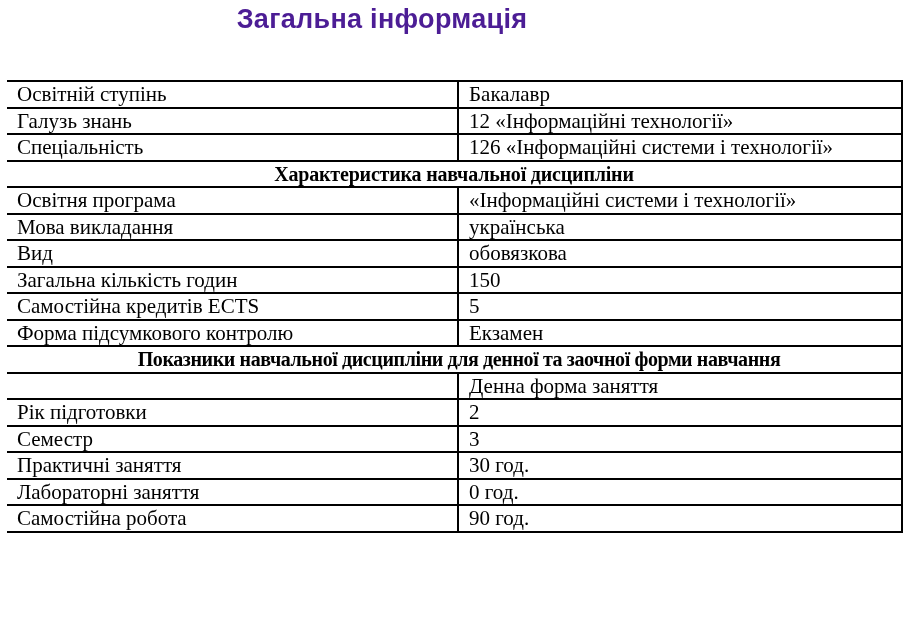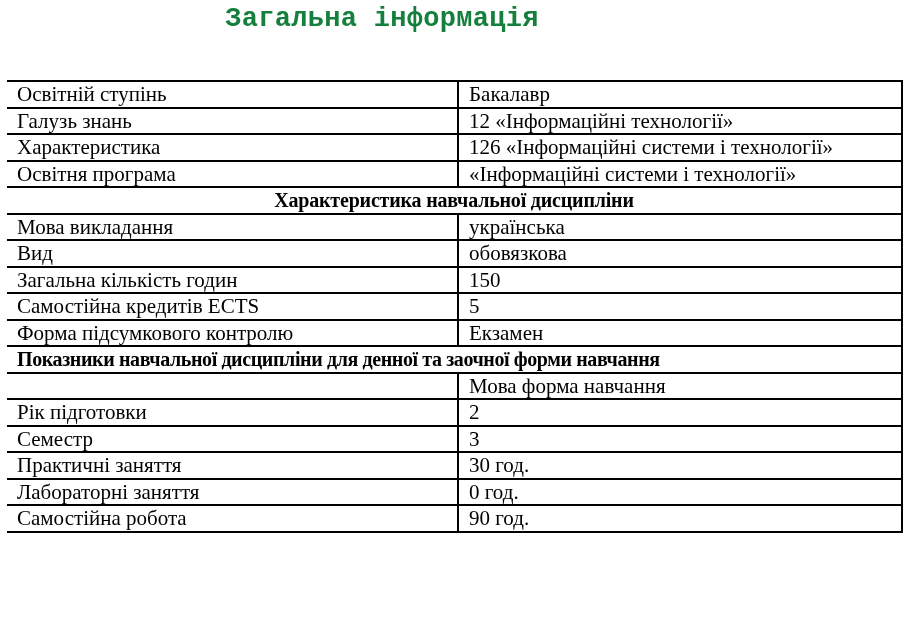--- a/index.html
+++ b/index.html
@@ -14,25 +14,25 @@
       overflow: hidden;
       font-family: "Liberation Serif", "DejaVu Serif", serif;
       color: #000;
     }
     .page-title {
       position: absolute;
       left: 0;
       top: 3px;
       width: 764px;
       text-align: center;
-      font-family: Liberation Mono, monospace;
+      font-family: Liberation Sans, sans-serif;
       font-weight: bold;
       font-size: 27px;
       line-height: 32px;
-      color: #15803d;
+      color: #4c1d95;
       letter-spacing: 0.3px;
     }
     .info-table {
       position: absolute;
       left: 7px;
       top: 80px;
       width: 895px;
       border-collapse: collapse;
       table-layout: fixed;
       font-size: 21px;
@@ -58,21 +58,21 @@
     }
     .info-table td.section {
       text-align: center;
       font-weight: bold;
       font-size: 20px;
       border-left: none;
       padding-left: 0;
       letter-spacing: -0.2px;
     }
     .info-table td.section.left {
-      text-align: left;
+      text-align: center;
       padding-left: 10px;
       letter-spacing: -0.4px;
     }
     .info-table td.value {
     }
   </style>
 </head>
 <body>
 
 <div class="page-title">Загальна інформація</div>
@@ -85,30 +85,30 @@
   <tbody>
     <tr>
       <td class="label">Освітній ступінь</td>
       <td class="value">Бакалавр</td>
     </tr>
     <tr>
       <td class="label">Галузь знань</td>
       <td class="value">12 «Інформаційні  технології»</td>
     </tr>
     <tr>
-      <td class="label">Характеристика</td>
+      <td class="label">Спеціальність</td>
       <td class="value">126 «Інформаційні  системи і технології»</td>
     </tr>
     <tr>
-      <td class="label">Освітня програма</td>
-      <td class="value">«Інформаційні  системи і технології»</td>
+      <td class="section" colspan="2">Характеристика навчальної дисципліни</td>
     </tr>
 
     <tr>
-      <td class="section" colspan="2">Характеристика навчальної дисципліни</td>
+      <td class="label">Освітня програма</td>
+      <td class="value">«Інформаційні  системи і технології»</td>
     </tr>
     <tr>
       <td class="label">Мова викладання</td>
       <td class="value">українська</td>
     </tr>
     <tr>
       <td class="label">Вид</td>
       <td class="value">обовязкова</td>
     </tr>
     <tr>
@@ -122,21 +122,21 @@
     <tr>
       <td class="label">Форма підсумкового контролю</td>
       <td class="value">Екзамен</td>
     </tr>
 
     <tr>
       <td class="section left" colspan="2">Показники навчальної дисципліни для денної та заочної форми навчання</td>
     </tr>
     <tr>
       <td class="label"></td>
-      <td class="value">Мова форма навчання</td>
+      <td class="value">Денна форма заняття</td>
     </tr>
     <tr>
       <td class="label">Рік підготовки</td>
       <td class="value">2</td>
     </tr>
     <tr>
       <td class="label">Семестр</td>
       <td class="value">3</td>
     </tr>
     <tr>

